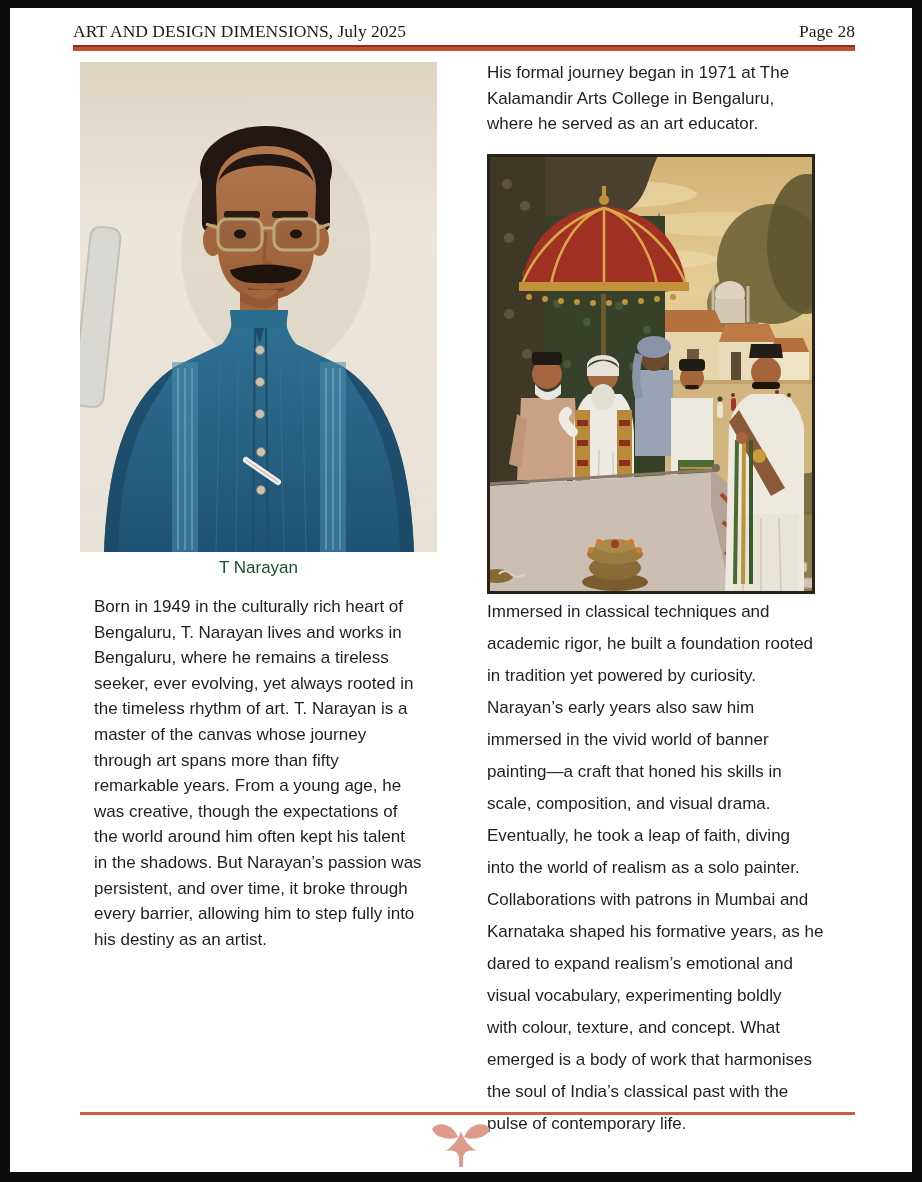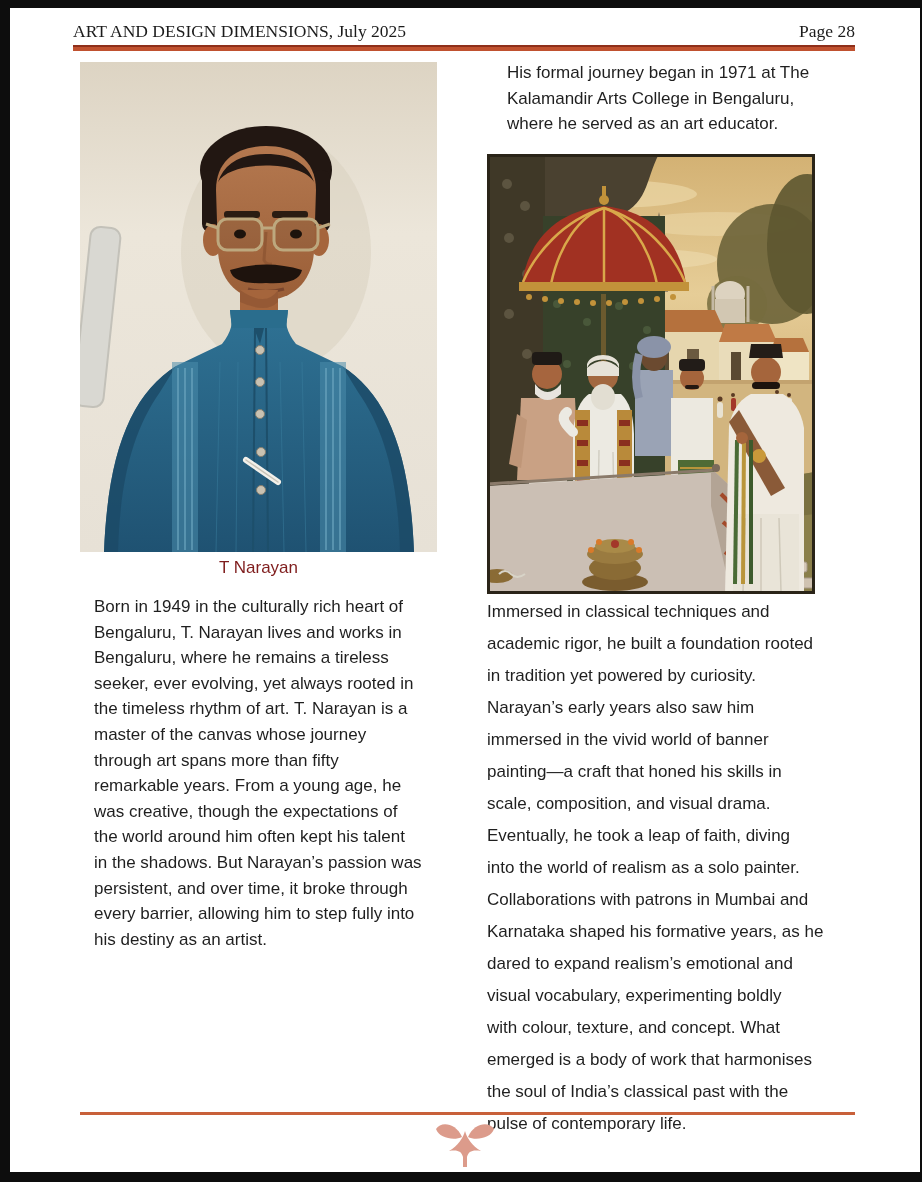--- a/index.html
+++ b/index.html
@@ -1,34 +1,34 @@
 <!DOCTYPE html>
 <html><head>
 <meta charset="utf-8">
 <style>
   html,body{margin:0;padding:0;background:#0d0d0d;}
   .frame{position:relative;width:922px;height:1182px;background:#0d0d0d;overflow:hidden;
          font-family:"Liberation Sans",sans-serif;}
-  .page{position:absolute;left:10px;top:8px;width:902px;height:1164px;background:#ffffff;padding-left:8px;}
+  .page{position:absolute;left:10px;top:8px;width:902px;height:1164px;background:#ffffff;}
 
   .header{position:absolute;left:63px;top:13px;width:782px;display:flex;
           justify-content:space-between;align-items:baseline;
           font-family:"Liberation Serif",serif;font-size:17.5px;color:#1b1b1b;}
   .header-rule{position:absolute;left:63px;top:37px;width:782px;height:6px;
                background:linear-gradient(#8f2f1a 0 2px,#c0512f 2px);}
 
   .photo{position:absolute;left:70px;top:54px;width:357px;height:490px;}
   .photo svg{display:block;}
   .caption{position:absolute;left:70px;top:550px;width:357px;text-align:center;
-           font-size:17px;color:#7f1d1d;}
+           font-size:17px;color:#14532d;}
 
   .bodytext{position:absolute;white-space:pre-line;color:#1f1f1f;font-size:17px;}
   .left-para1{left:72px;top:586px;width:392px;line-height:25.6px;margin-left:12px;}
   .left-para2{left:72px;top:952px;width:392px;line-height:25.6px;}
-  .right-intro{left:477px;top:52px;width:396px;line-height:25.6px;margin-left:20px;}
+  .right-intro{left:477px;top:52px;width:396px;line-height:25.6px;}
   .right-body{left:477px;top:588px;width:396px;line-height:32px;}
 
   .painting{position:absolute;left:477px;top:146px;width:328px;height:440px;}
   .painting svg{display:block;}
 
   .footer-rule{position:absolute;left:70px;top:1104px;width:775px;height:3px;background:#c8603a;}
   .ornament{position:absolute;left:50%;margin-left:-31px;top:1112px;width:62px;height:48px;}
 </style>
 </head>
 <body>

